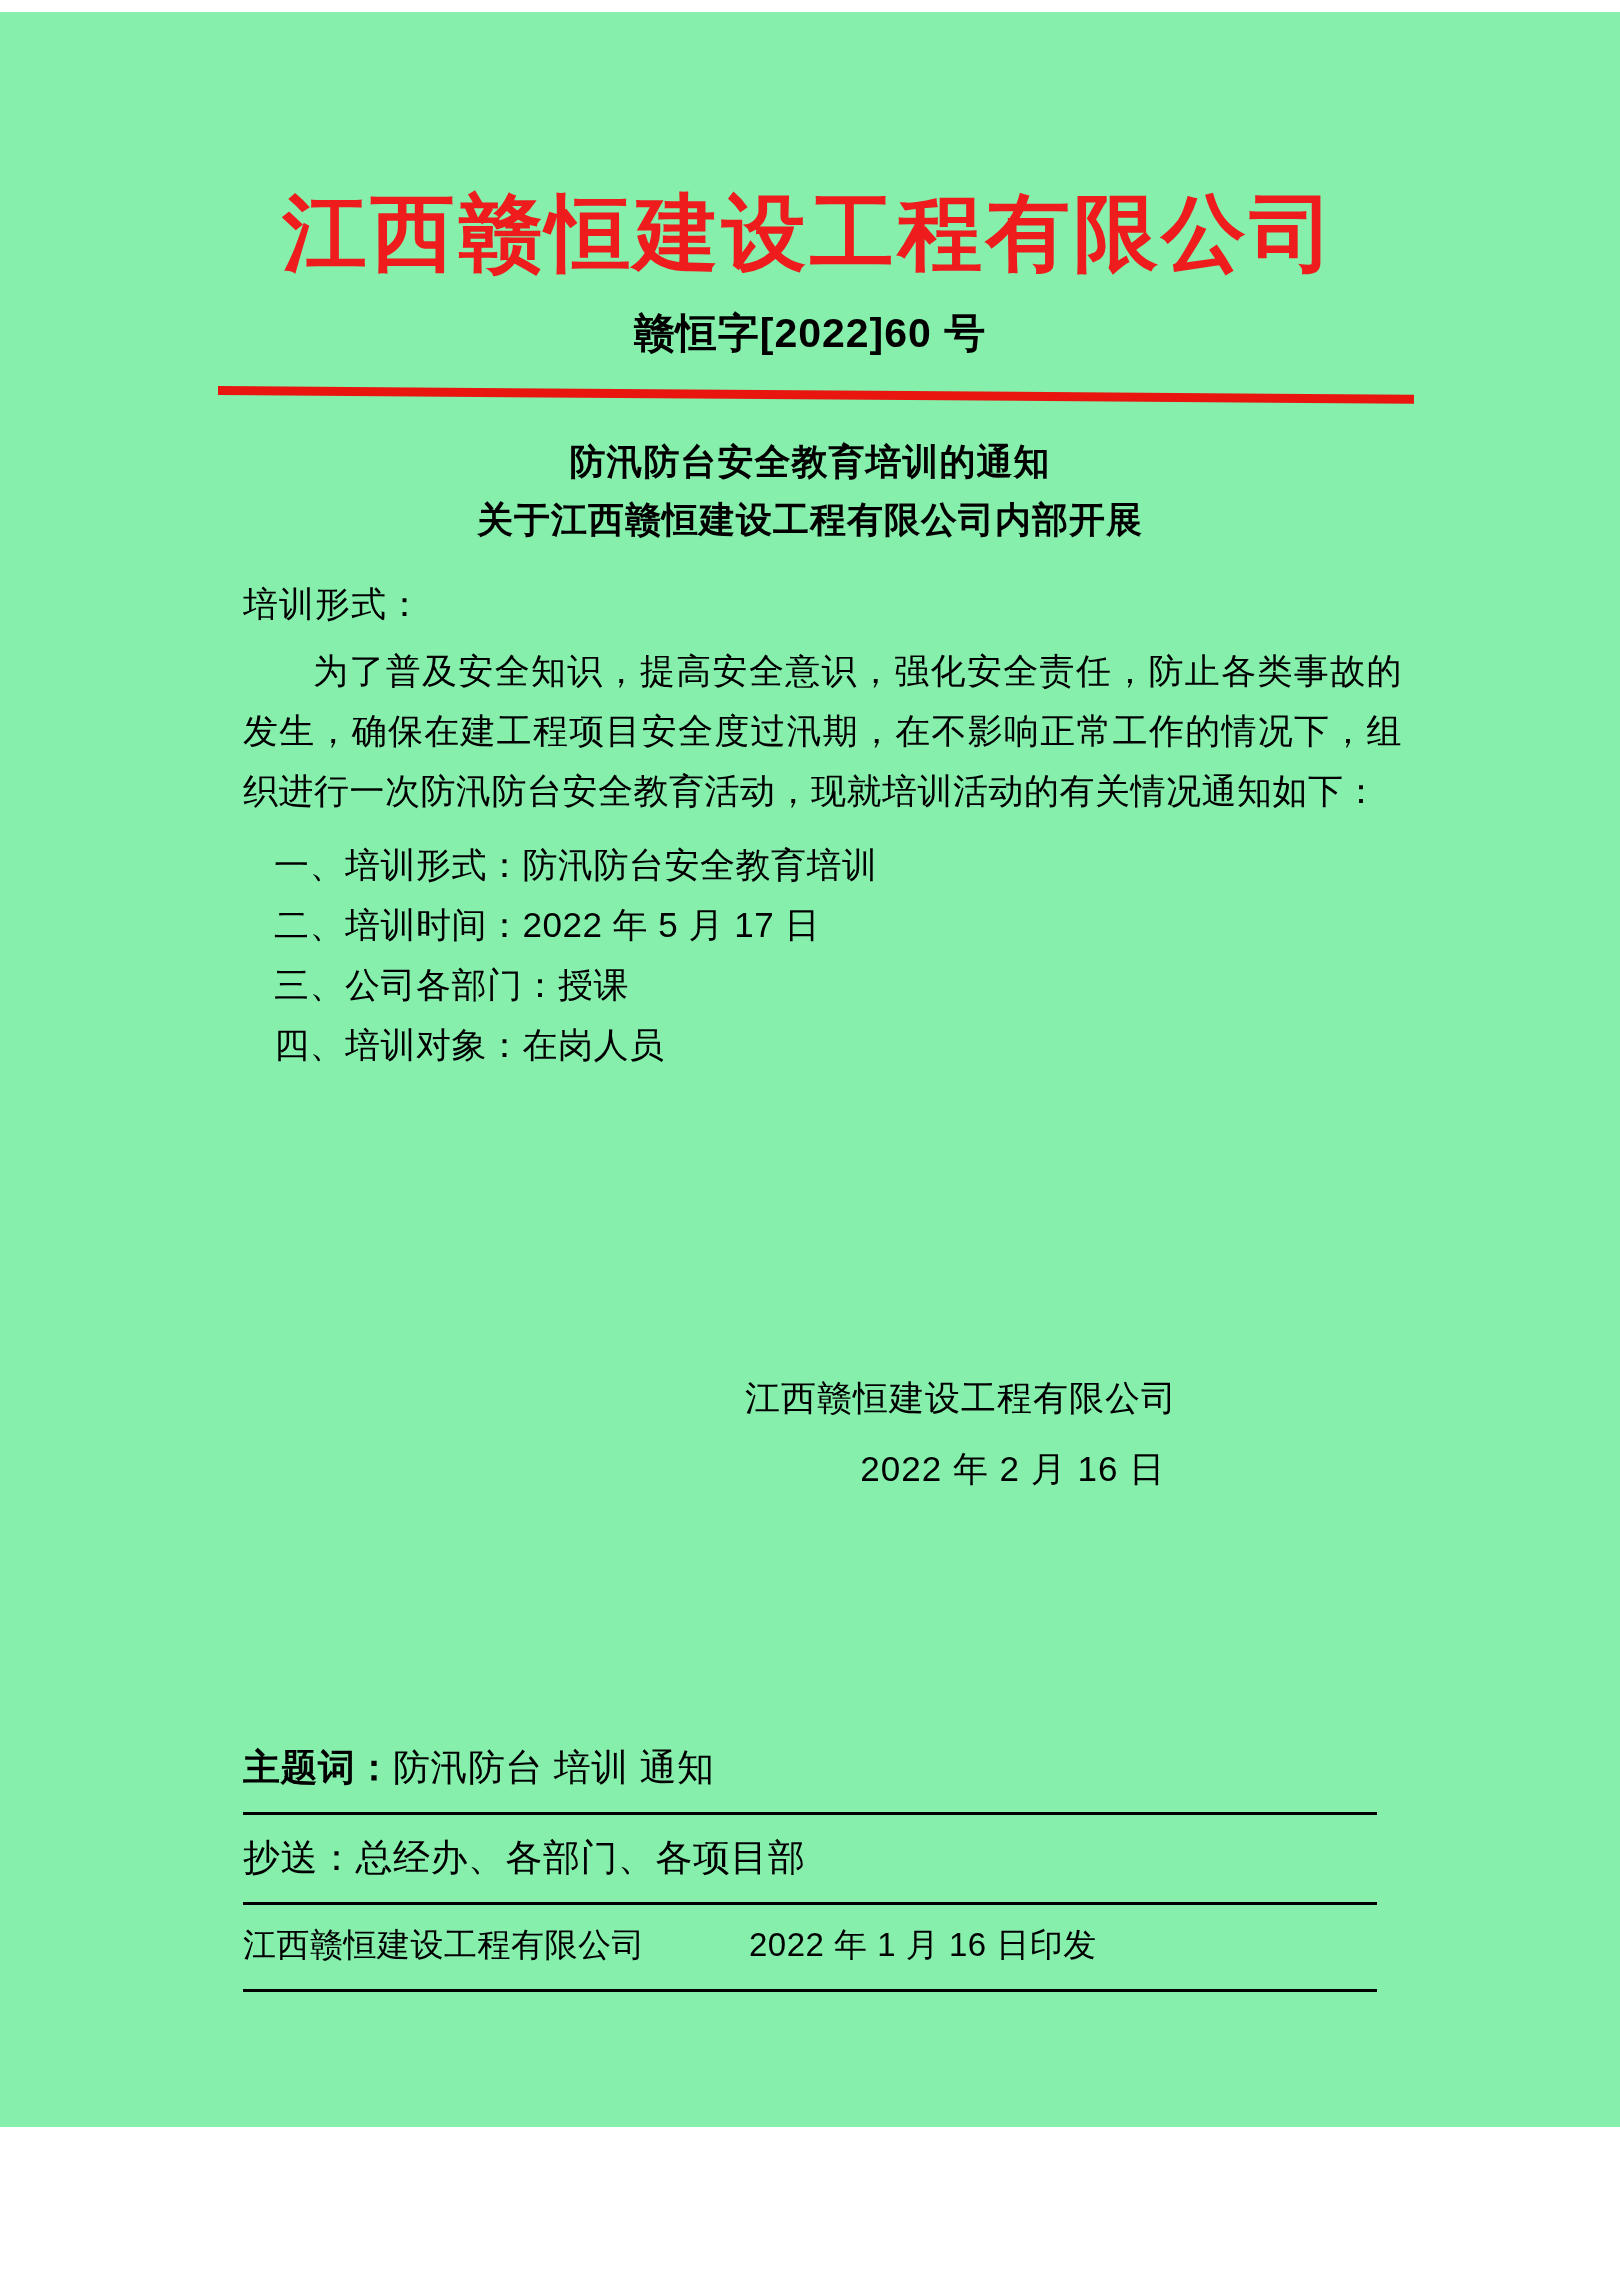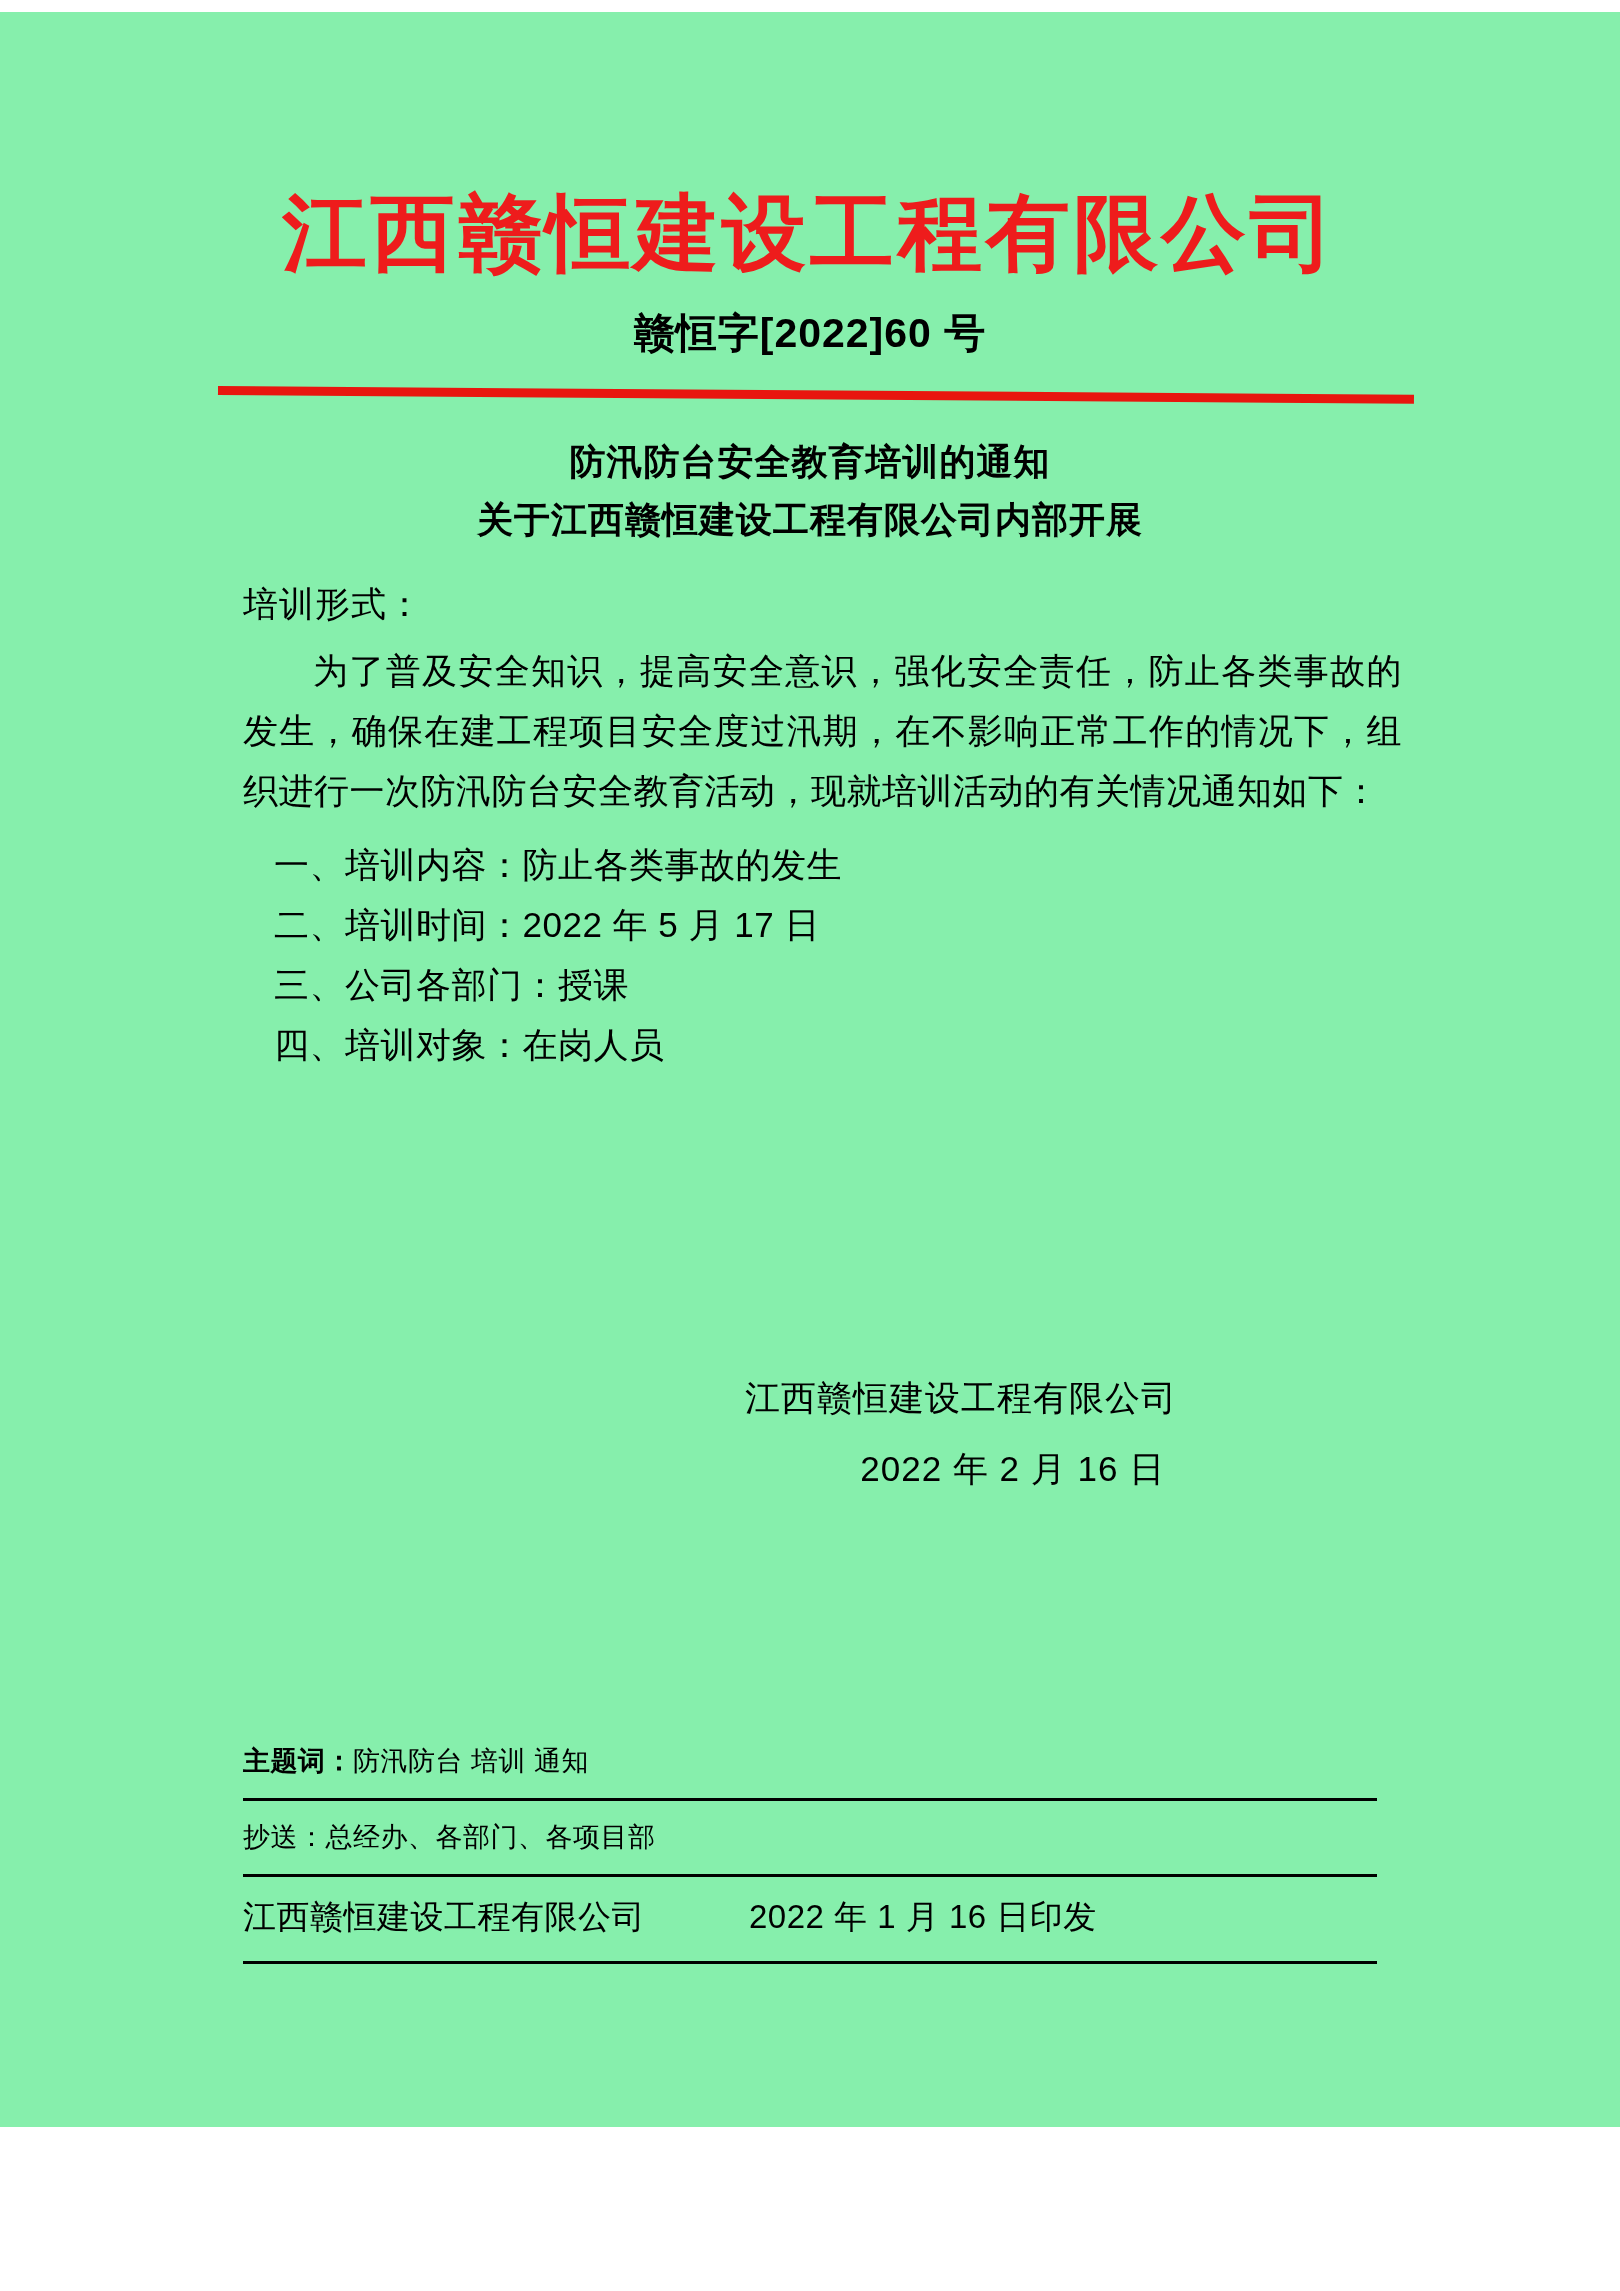--- a/index.html
+++ b/index.html
@@ -129,21 +129,21 @@
 
   
   .footer {
     position: absolute;
     left: 243px;
     right: 243px;
     top: 1713px;
   }
 
   .footer-row {
-    font-size: 27px;
+    font-size: 37px;
     letter-spacing: 0.5px;
     padding: 17.6px 0 19.6px 0;
   }
 
   .footer-label-bold {
     font-weight: bold;
   }
 
   .divider {
     height: 2.9px;
@@ -179,21 +179,21 @@
     <span class="subject-line">防汛防台安全教育培训的通知</span>
     <span class="subject-line">关于江西赣恒建设工程有限公司内部开展</span>
   </div>
 
   <div class="body-area">
     <div class="salutation">培训形式：</div>
 
     <div class="paragraph">为了普及安全知识，提高安全意识，强化安全责任，防止各类事故的发生，确保在建工程项目安全度过汛期，在不影响正常工作的情况下，组织进行一次防汛防台安全教育活动，现就培训活动的有关情况通知如下：</div>
 
     <div class="item-list">
-      <div class="item">一、培训内容：防止各类事故的发生</div>
+      <div class="item">一、培训形式：防汛防台安全教育培训</div>
       <div class="item">二、培训时间：2022 年 5 月 17 日</div>
       <div class="item">三、公司各部门：授课</div>
       <div class="item">四、培训对象：在岗人员</div>
     </div>
 
     <div class="signature">
       <div class="sign-org">江西赣恒建设工程有限公司</div>
       <div class="sign-date">2022 年 2 月 16 日</div>
     </div>
   </div>

